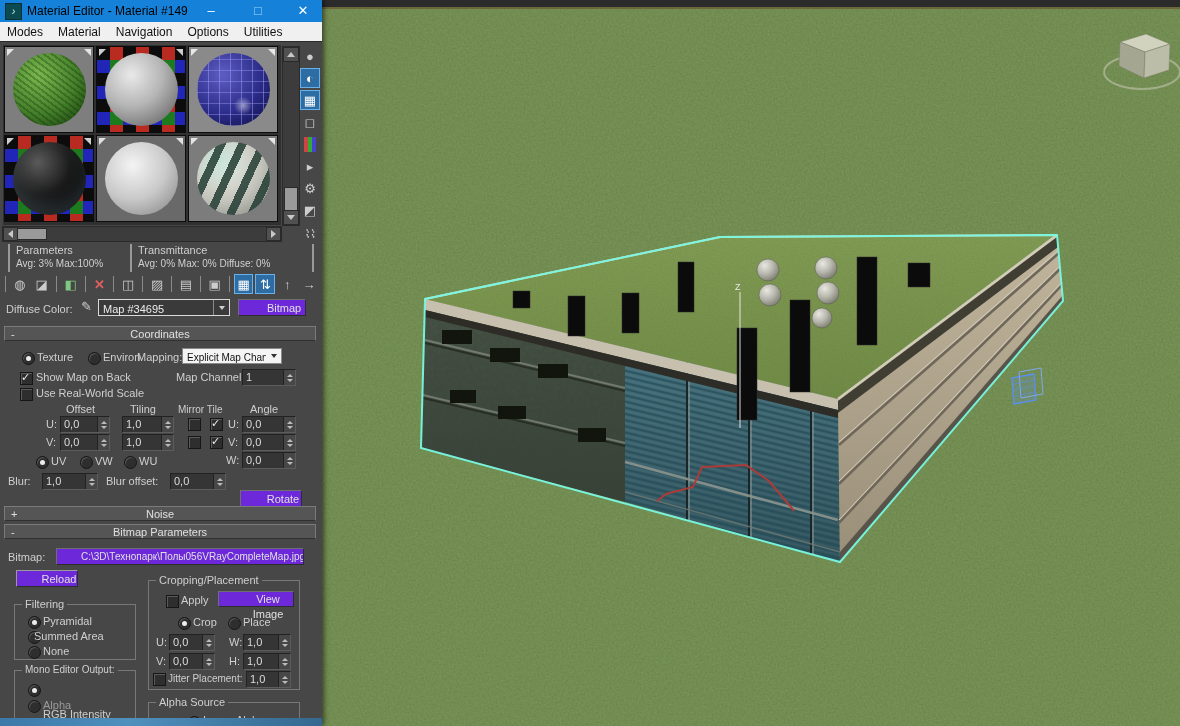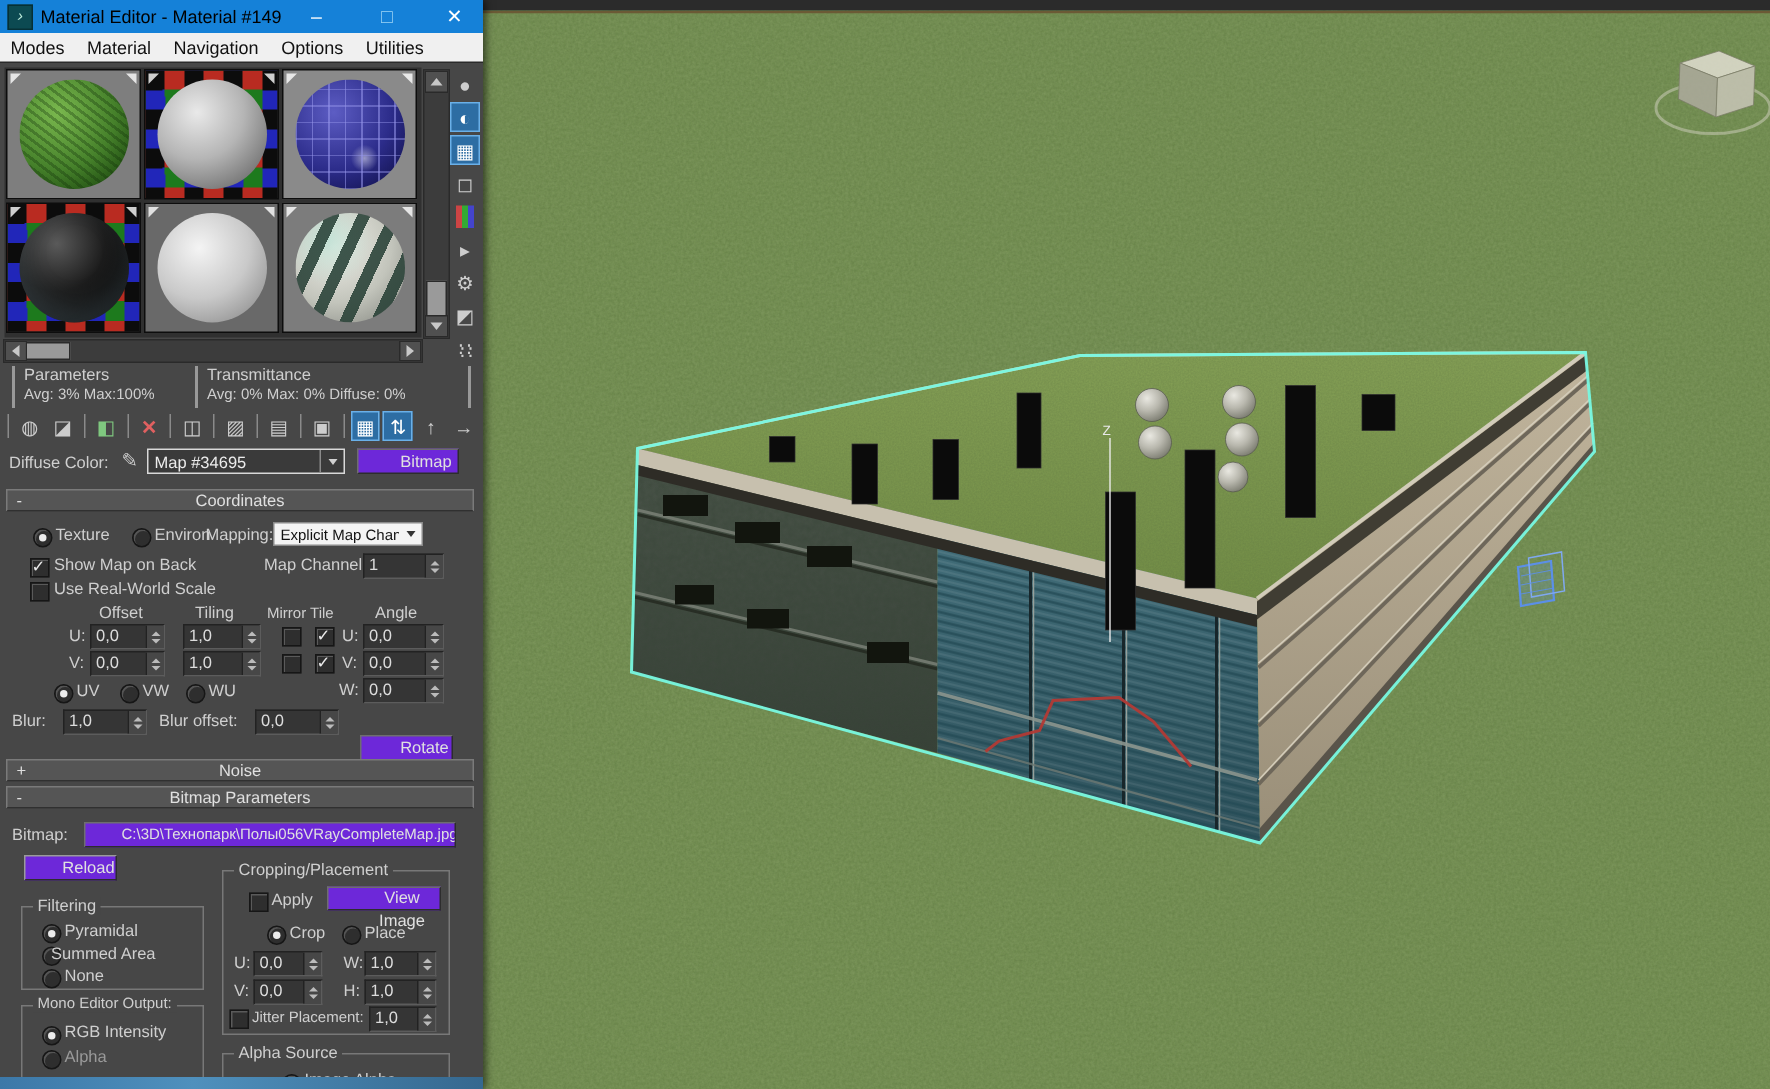--- a/index.html
+++ b/index.html
@@ -614,21 +614,21 @@
     <span class="lbl" style="left:43px;top:615px;">Pyramidal</span>
     <span class="rad" style="left:28px;top:631px;"></span>
     <span class="lbl" style="left:34px;top:630px;">Summed Area</span>
     <span class="rad" style="left:28px;top:646px;"></span>
     <span class="lbl" style="left:43px;top:645px;">None</span>
 
     <div class="grp" style="left:14px;top:670px;width:122px;height:50px;">
       <span class="legend small">Mono Editor Output:</span>
     </div>
     <span class="rad on" style="left:28px;top:684px;"></span>
-    <span class="lbl" style="left:43px;top:682px;">RGB Intensity</span>
+    <span class="lbl" style="left:43px;top:708px;">RGB Intensity</span>
     <span class="rad" style="left:28px;top:700px;"></span>
     <span class="lbl" style="left:43px;top:699px;color:#9a9a9a;">Alpha</span>
 
     <div class="grp" style="left:148px;top:702px;width:152px;height:24px;border-bottom:none;">
       <span class="legend">Alpha Source</span>
     </div>
     <span class="rad" style="left:188px;top:716px;"></span>
     <span class="lbl" style="left:203px;top:714px;">Image Alpha</span>
 
     <div class="taskstrip"></div>

